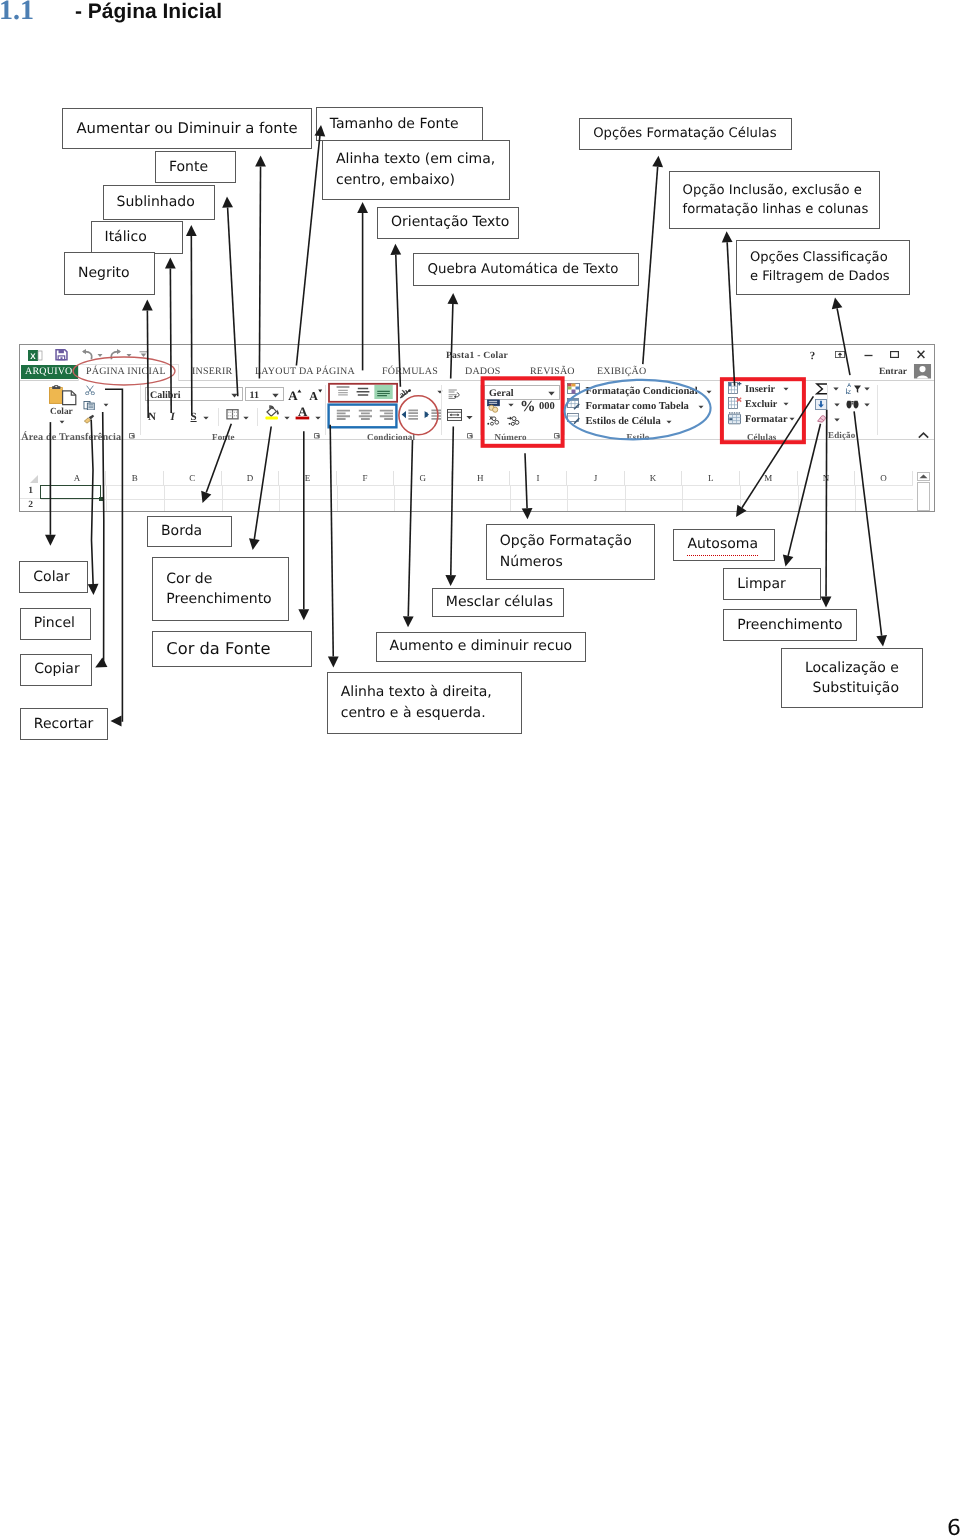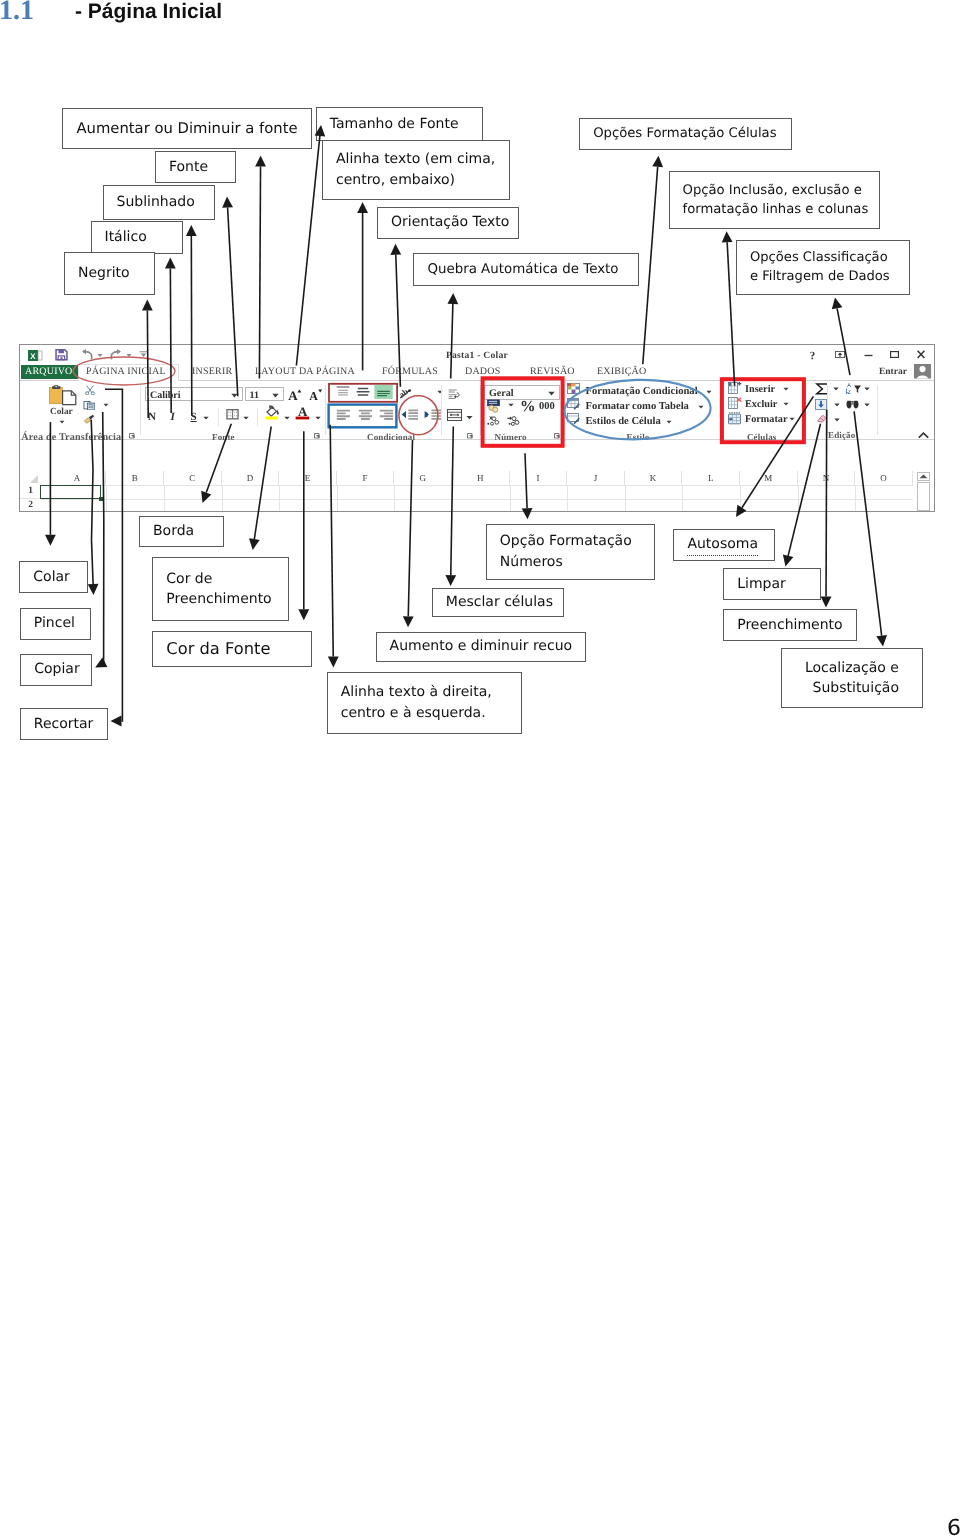--- a/index.html
+++ b/index.html
@@ -117,21 +117,21 @@
         </div>
         <div class="callout left" style="left: 579.2px; top: 117.5px; width: 212.5px; height: 32px; font-size: 13.2px;">
           <span>Opções Formatação Células</span>
         </div>
         <div class="callout left" style="left: 668.5px; top: 171px; width: 211px; height: 58px; font-size: 13.2px;">
           <span>Opção Inclusão, exclusão e<br>formatação linhas e colunas</span>
         </div>
         <div class="callout left" style="left: 736px; top: 240px; width: 173.5px; height: 55px; font-size: 13.1px;">
           <span>Opções Classificação<br>e Filtragem de Dados</span>
         </div>
-        <div class="callout left" style="left: 139px; top: 515.8px; width: 85px; height: 31.5px;">
+        <div class="callout left" style="left: 147px; top: 515.8px; width: 85px; height: 31.5px;">
           <span>Borda</span>
         </div>
         <div class="callout left" style="left: 152.3px; top: 556.8px; width: 136.5px; height: 64px;">
           <span>Cor de<br>Preenchimento</span>
         </div>
         <div class="callout left" style="left: 152.3px; top: 630.5px; width: 159.5px; height: 36px; font-size: 16.3px;">
           <span>Cor da Fonte</span>
         </div>
         <div class="callout left" style="left: 19.3px; top: 560.8px; width: 68.5px; height: 32px;">
           <span>Colar</span>

